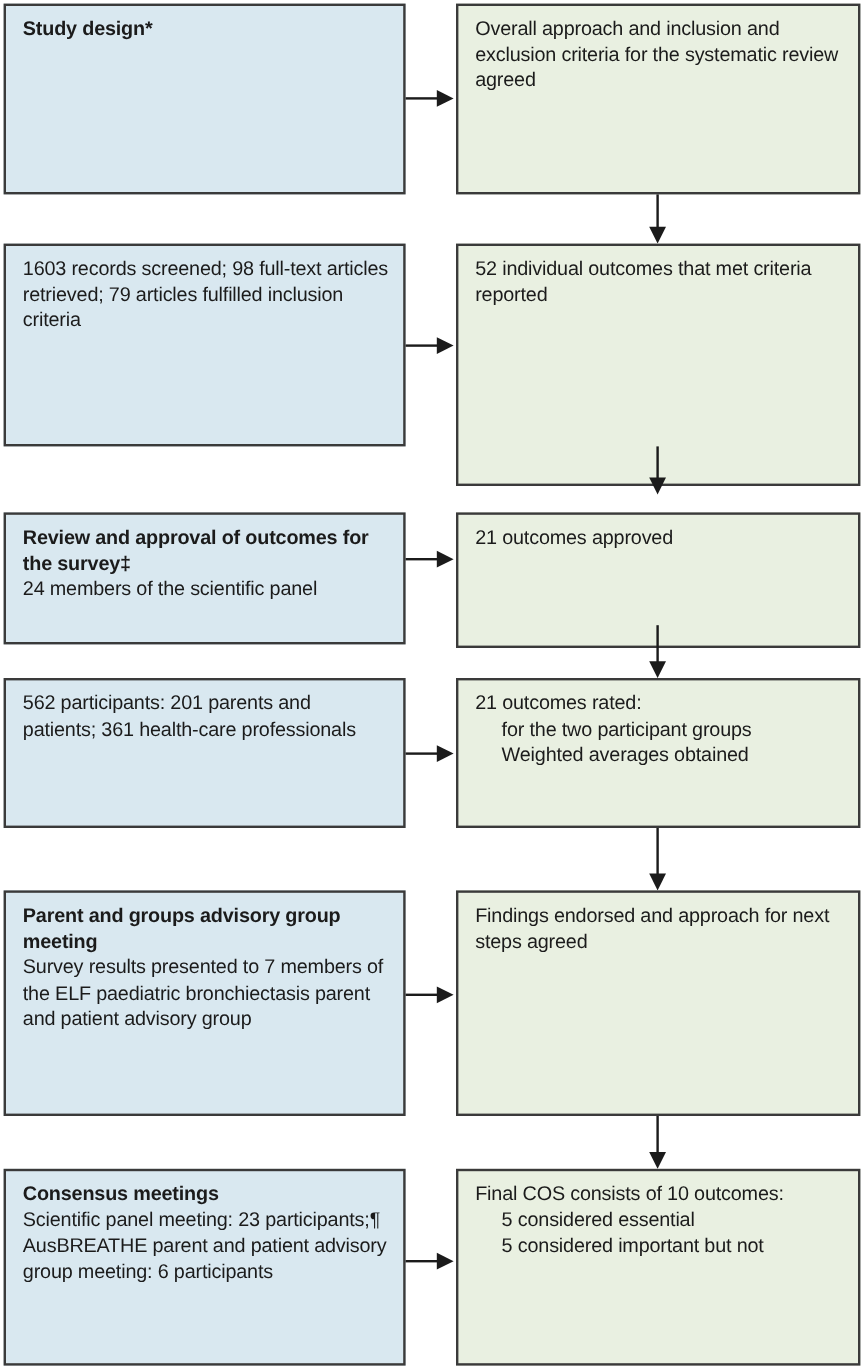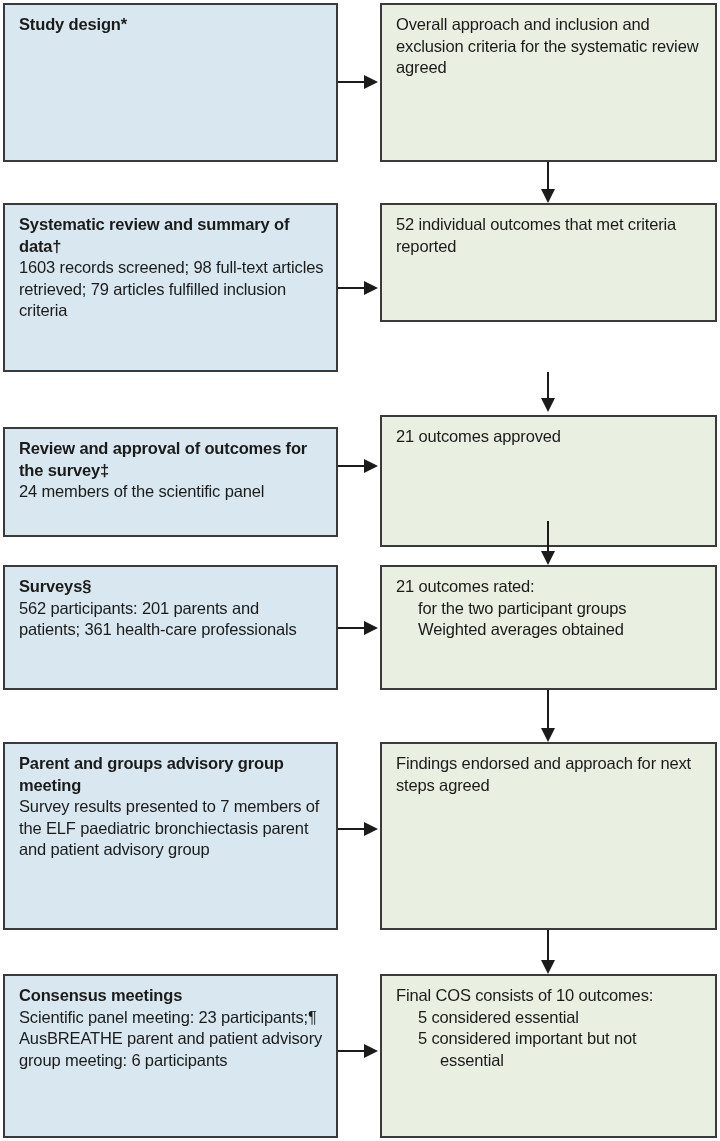--- a/index.html
+++ b/index.html
@@ -128,59 +128,57 @@
     </div>
   </div>
 
   <div class="v-arrow" style="left:539px; top:162px; height:41px;">
     <span class="shaft" style="height:28px;"></span>
     <span class="head" style="top:27px;"></span>
   </div>
 
   <div class="row" style="top:203px;">
     <div class="box box-left" style="top:0; height:169px;">
-      <div class="b-title">Systematic review and summary of data†</div>
       <div class="b-body">1603 records screened; 98 full-text articles retrieved; 79 articles fulfilled inclusion criteria</div>
     </div>
     <div class="h-arrow" style="left:338px; top:76px; width:44px;">
       <span class="shaft"></span>
       <span class="head"></span>
     </div>
-    <div class="box box-right" style="top:0; height:119px;">
+    <div class="box box-right" style="top:0; height:202px;">
       <div class="b-body">52 individual outcomes that met criteria reported</div>
     </div>
   </div>
 
   <div class="v-arrow" style="left:539px; top:372px; height:40px;">
     <span class="shaft" style="height:27px;"></span>
     <span class="head" style="top:26px;"></span>
   </div>
 
   <div class="row" style="top:411px;">
     <div class="box box-left" style="top:16px; height:110px;">
       <div class="b-title">Review and approval of outcomes for the survey‡</div>
       <div class="b-body">24 members of the scientific panel</div>
     </div>
     <div class="h-arrow" style="left:338px; top:46px; width:44px;">
       <span class="shaft"></span>
       <span class="head"></span>
     </div>
-    <div class="box box-right" style="top:4px; height:132px;">
+    <div class="box box-right" style="top:16px; height:113px;">
       <div class="b-body">21 outcomes approved</div>
     </div>
   </div>
 
   <div class="v-arrow" style="left:539px; top:521px; height:44px;">
     <span class="shaft" style="height:31px;"></span>
     <span class="head" style="top:30px;"></span>
   </div>
 
   <div class="row" style="top:565px;">
     <div class="box box-left" style="top:0; height:125px;">
-      <div class="b-title">Surveys§</div>
       <div class="b-body">562 participants: 201 parents and patients; 361 health-care professionals</div>
     </div>
     <div class="h-arrow" style="left:338px; top:54px; width:44px;">
       <span class="shaft"></span>
       <span class="head"></span>
     </div>
     <div class="box box-right" style="top:0; height:125px;">
       <div class="b-body">
         <span>21 outcomes rated:</span>
         <span class="indent">for the two participant groups</span>
@@ -220,18 +218,17 @@
     </div>
     <div class="h-arrow" style="left:338px; top:68px; width:44px;">
       <span class="shaft"></span>
       <span class="head"></span>
     </div>
     <div class="box box-right" style="top:0; height:164px;">
       <div class="b-body">
         <span>Final COS consists of 10 outcomes:</span>
         <span class="indent">5 considered essential</span>
         <span class="indent">5 considered important but not</span>
-        <span class="indent2">essential</span>
       </div>
     </div>
   </div>
 
 </div>
 
 </body></html>

